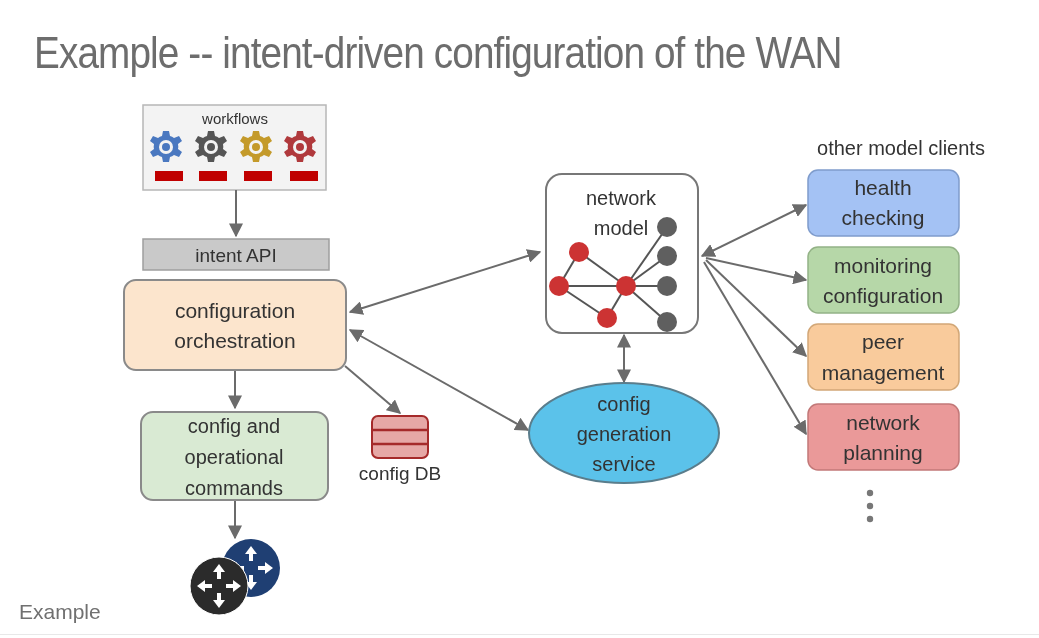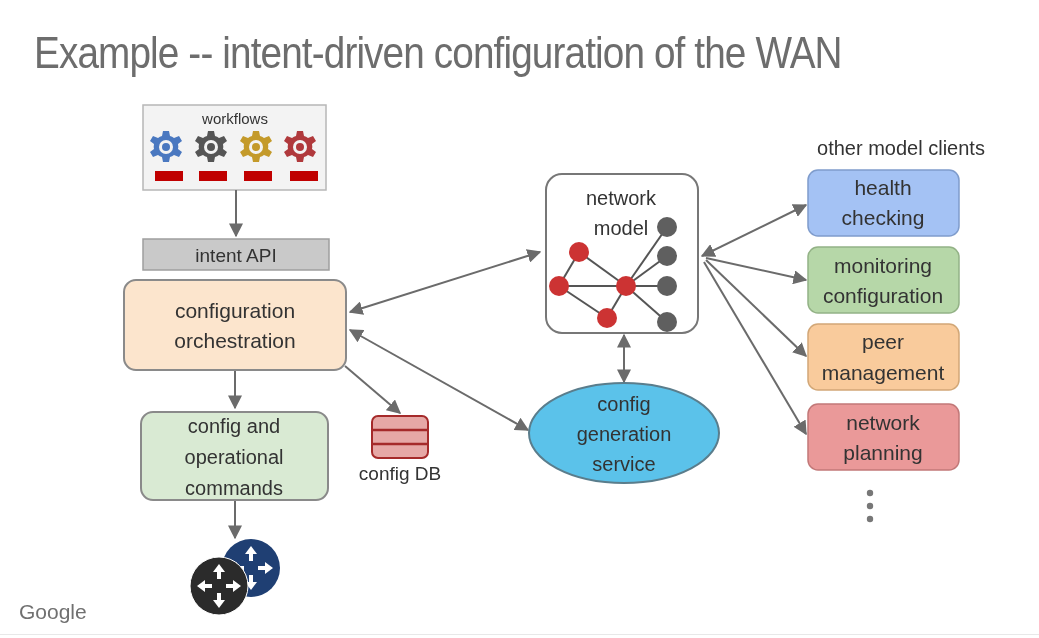--- a/index.html
+++ b/index.html
@@ -166,14 +166,14 @@
     <circle r="29" fill="#2b2b2b" stroke="#ffffff" stroke-width="1"></circle>
     <g fill="#ffffff">
       <path d="M0,-22 l6,8 h-4 v7 h-4 v-7 h-4 z"></path>
       <path d="M0,22 l6,-8 h-4 v-7 h-4 v7 h-4 z"></path>
       <path d="M22,0 l-8,6 v-4 h-7 v-4 h7 v-4 z"></path>
       <path d="M-22,0 l8,6 v-4 h7 v-4 h-7 v-4 z"></path>
     </g>
   </g>
 </svg>
 
-<div class="google">Google</div>
+<div class="google">Example</div>
 <div class="bottom-line"></div>
 
 </body></html>

